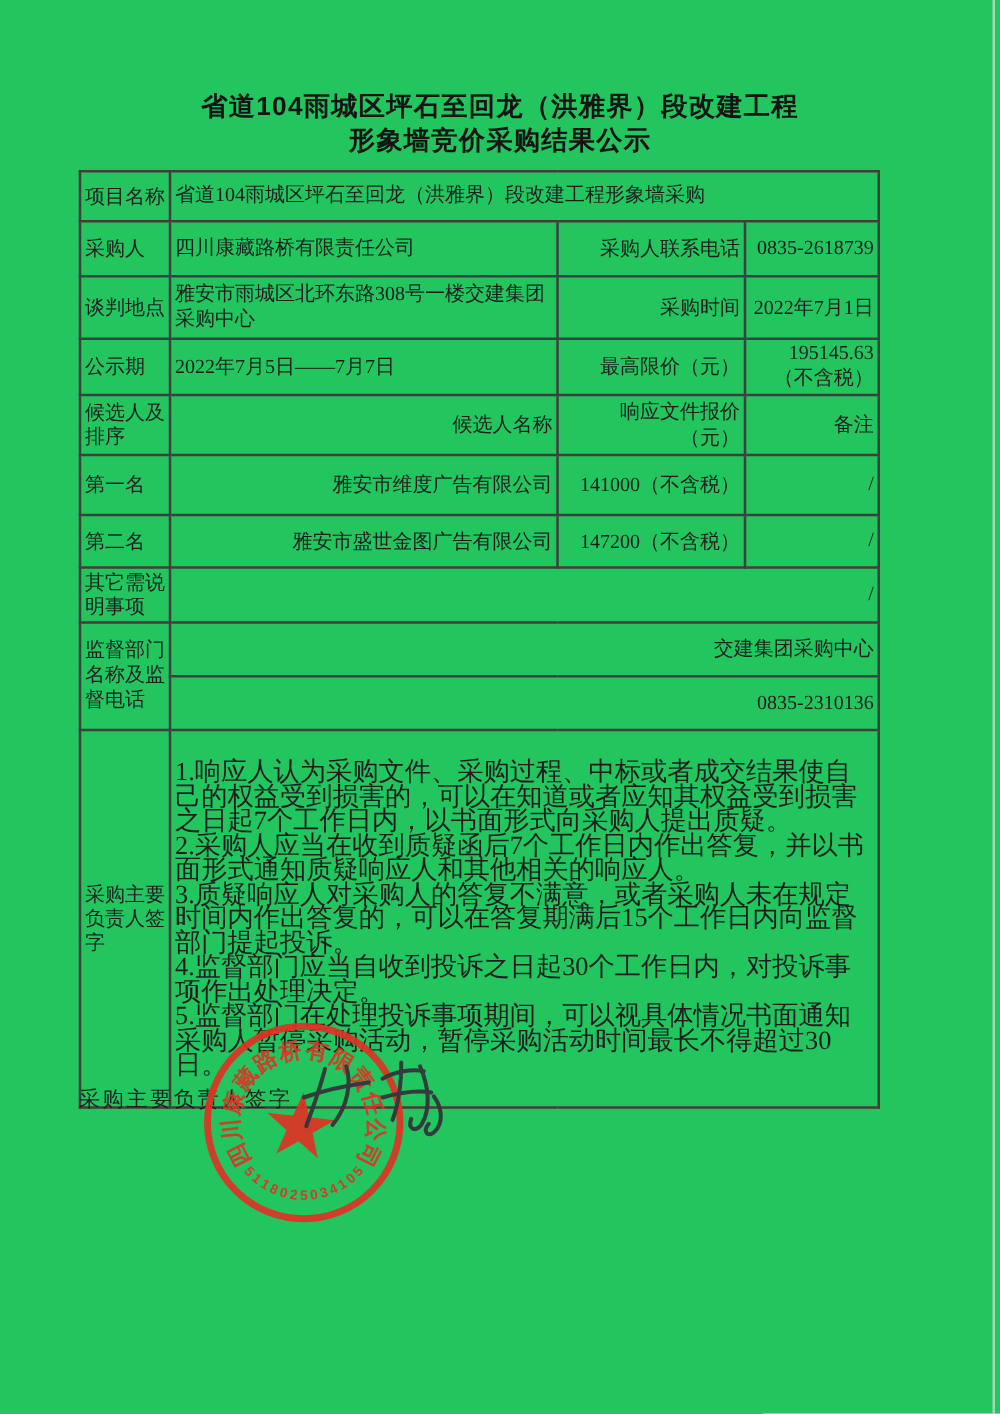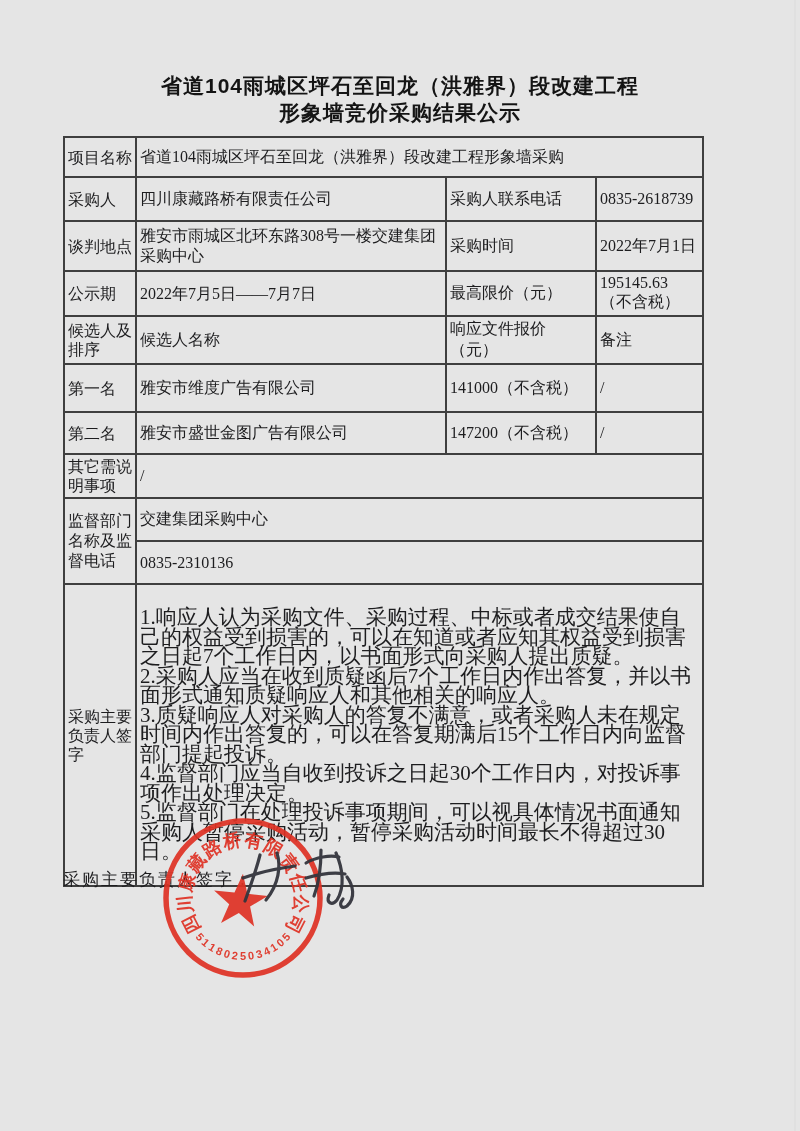--- a/index.html
+++ b/index.html
@@ -1,18 +1,18 @@
 <!DOCTYPE html>
 <html><head>
 <meta charset="utf-8">
 <style>
   html,body { margin:0; padding:0; background:#ffffff; }
   .page {
     position:relative; width:800px; height:1131px; margin:0 auto;
-    background:#e5e5e5; overflow:hidden;
+    background:#22c55e; overflow:hidden;
     font-family:"Liberation Serif","DejaVu Serif",serif;
     color:#1c1c1e;
   }
   .scan-edge-right {
     position:absolute; right:4px; top:0; bottom:0; width:2px;
     background:#dedede; opacity:.7;
   }
   .doc-title {
     position:absolute; top:72px; left:0; width:100%;
     text-align:center; font-family:"Liberation Sans","DejaVu Sans",sans-serif;
@@ -23,21 +23,21 @@
     position:absolute; left:63px; top:136px;
     border-collapse:collapse; table-layout:fixed; width:639px;
   }
   table.main td {
     border:2px solid #3f3f3f; font-size:16px; color:#1d1d1f;
     vertical-align:middle; padding:2px 3px; overflow:hidden;
   }
   td.lab { text-align:left; padding-left:5px; line-height:19px; }
   td.lab-c { text-align:left; padding-left:2px; line-height:20px; }
   td.val-l { text-align:left; padding-left:8px; line-height:20px; }
-  td.val-c { text-align:left; }
+  td.val-c { text-align:right; }
   tr.r1 td{height:34px} tr.r2 td{height:38px} tr.r3 td{height:44px}
   tr.r4 td{height:38px} tr.r5 td{height:40px} tr.r6 td{height:42px}
   tr.r7 td{height:36px} tr.r8 td{height:36px} tr.r9a td{height:37px}
   tr.r9b td{height:37px} tr.r10 td{height:296px}
   td.objection-cell { padding:0 10px 0 8px; }
   .objection-list { font-size:21px; line-height:19.5px; text-align:left; }
   .objection-list div { margin:0; }
   .sign-label {
     position:absolute; left:63px; top:868px; font-size:17px;
     letter-spacing:2px; color:#1d1d1f;

